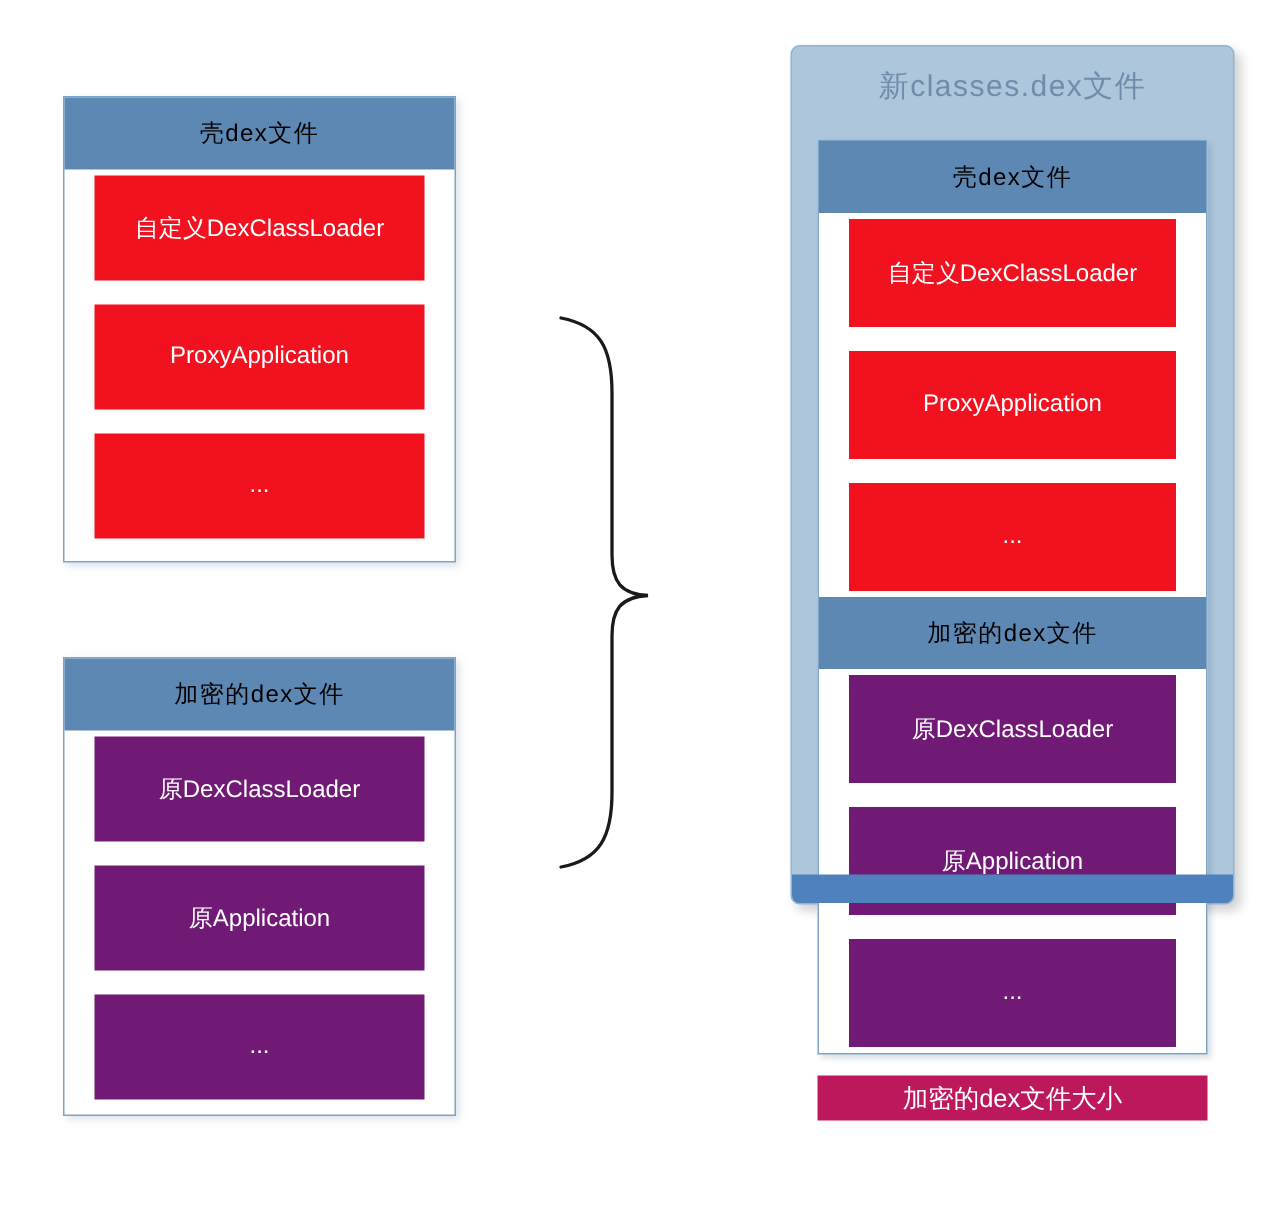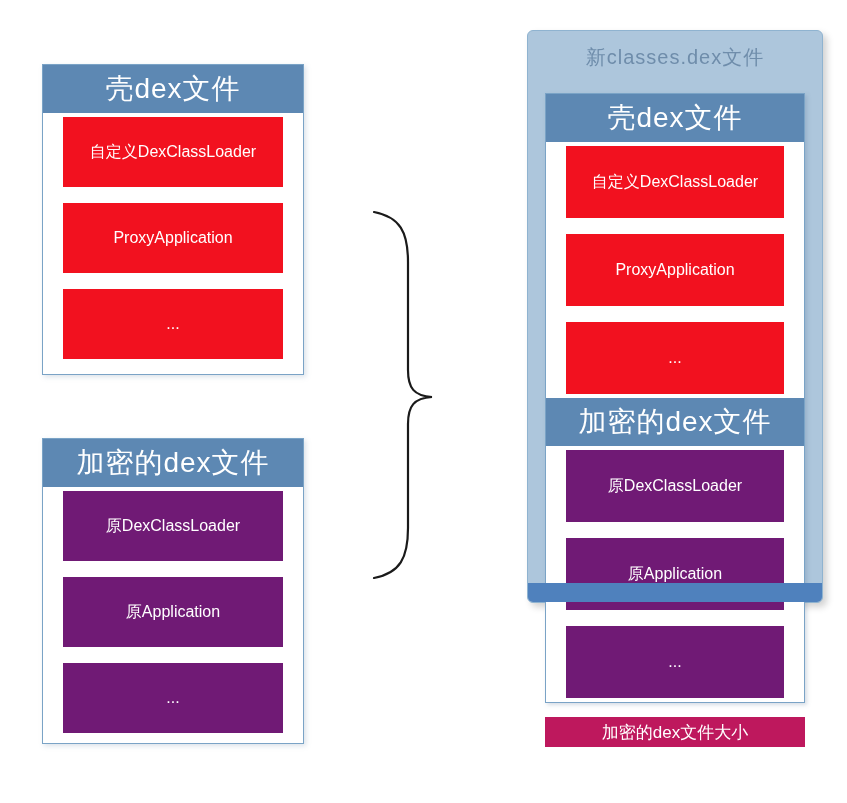--- a/index.html
+++ b/index.html
@@ -16,25 +16,25 @@
   .group {
     position: absolute;
     background: #ffffff;
     border: 1px solid #7aa3c6;
     box-sizing: border-box;
     box-shadow: 2px 2px 5px rgba(110, 140, 170, 0.25);
   }
   .group-header {
     height: 48px;
     background: #5d88b3;
-    color: #ffffff;
+    color: #000000;
     display: flex;
     align-items: center;
     justify-content: center;
-    font-size: 28px;
+    font-size: 16px;
     letter-spacing: 1px;
   }
   .stack {
     display: flex;
     flex-direction: column;
     gap: 16px;
     padding: 4px 20px;
   }
   .box {
     height: 70px;

